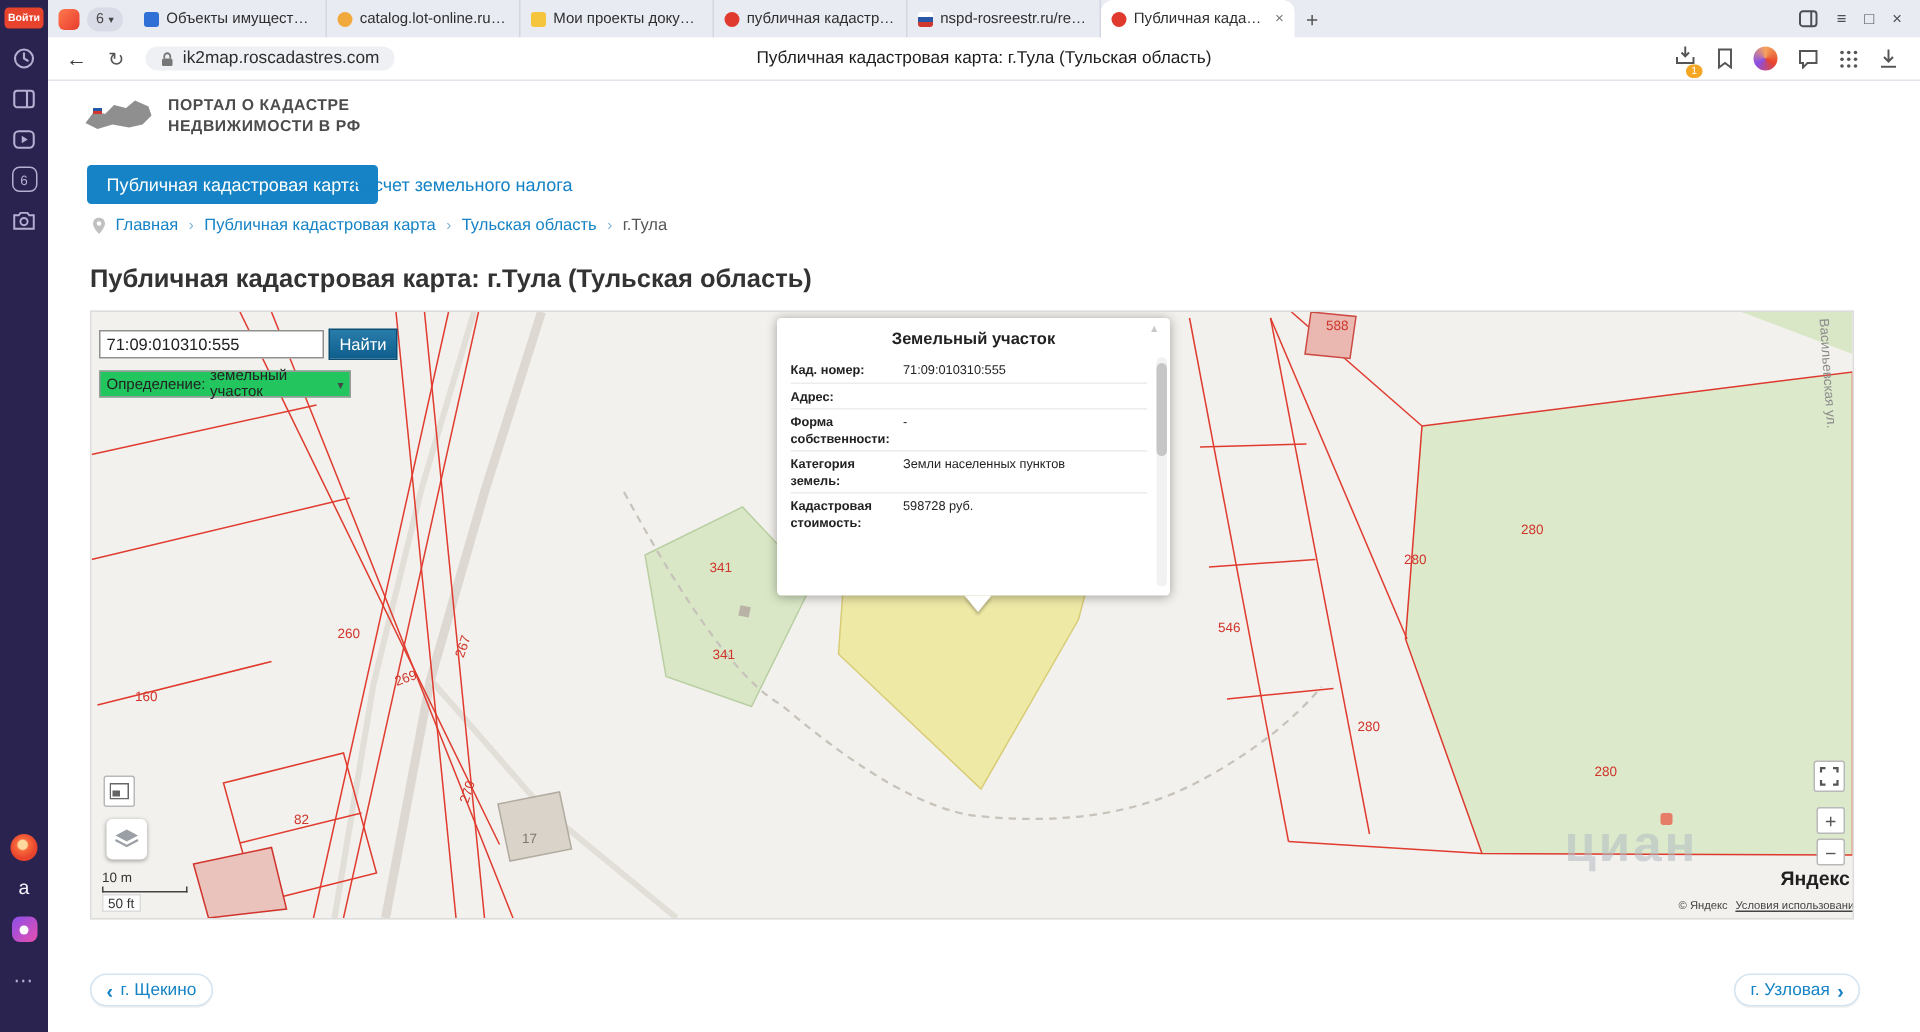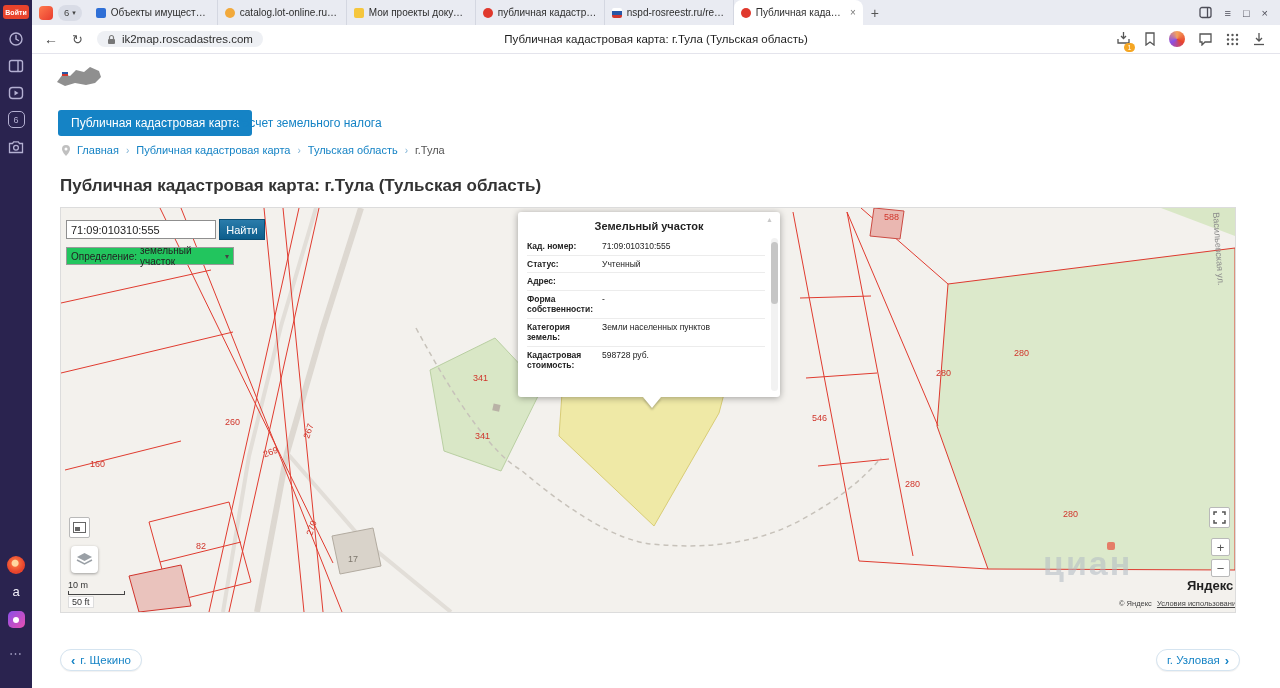--- a/index.html
+++ b/index.html
@@ -237,20 +237,24 @@
 
   <div class="content">
 
     <div class="logo">
       <svg width="48" height="30" viewBox="0 0 48 30">
         <path d="M2 20 L8 12 L15 14 L21 8 L29 10 L35 5 L44 9 L46 15 L40 21 L31 23 L20 21 L10 24 Z" fill="#8f8f8f"></path>
         <rect x="7" y="8" width="6" height="2" fill="#fff"></rect>
           <rect x="7" y="10" width="6" height="2" fill="#2757a5"></rect>
           <rect x="7" y="12" width="6" height="2" fill="#d0372e"></rect>
       </svg>
+      <div class="logo-text">
+        <div>ПОРТАЛ О КАДАСТРЕ</div>
+        <div>НЕДВИЖИМОСТИ В РФ</div>
+      </div>
     </div>
 
     <div class="btn-primary">Публичная кадастровая карта</div>
     <a class="link-tax">Расчет земельного налога</a>
 
     <div class="breadcrumb">
       <svg width="8" height="11" viewBox="0 0 8 11">
           <path d="M4 0a4 4 0 0 1 4 4c0 3-4 7-4 7S0 7 0 4a4 4 0 0 1 4-4z" fill="#c0c0c0"></path>
           <circle cx="4" cy="4" r="1.5" fill="#fff"></circle>
         </svg>
@@ -371,24 +375,20 @@
 
       <div class="popup">
         <div class="popup-title">Земельный участок</div>
         <span class="popup-collapse">▲</span>
         <div class="ptable">
           <div class="prow">
               <span class="plab">Кад. номер:</span>
               <span class="pval">71:09:010310:555</span>
             </div>
           <div class="prow">
-              <span class="plab">Статус:</span>
-              <span class="pval">Учтенный</span>
-            </div>
-          <div class="prow">
               <span class="plab">Адрес:</span>
             </div>
           <div class="prow">
               <span class="plab">Форма собственности:</span>
               <span class="pval">-</span>
             </div>
           <div class="prow">
               <span class="plab">Категория земель:</span>
               <span class="pval">Земли населенных пунктов</span>
             </div>

